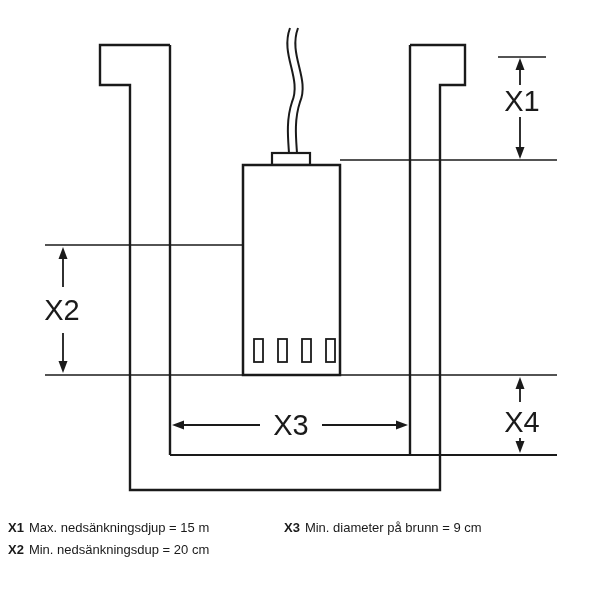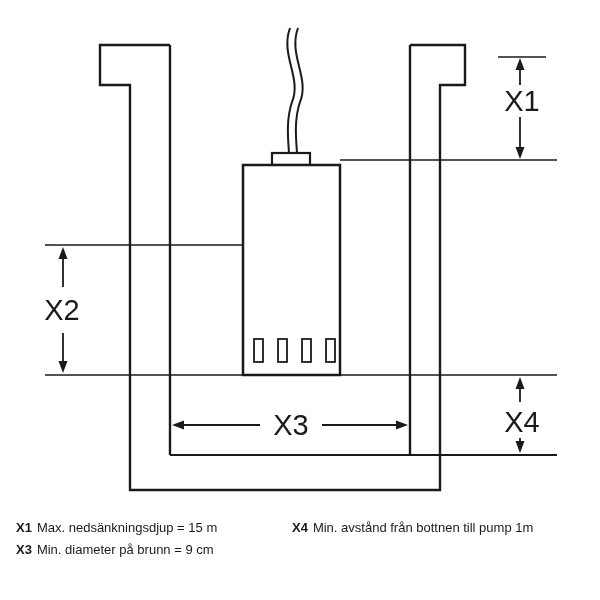--- a/index.html
+++ b/index.html
@@ -16,21 +16,21 @@
     font-family: "Liberation Sans", sans-serif;
     font-size: 29px;
     fill: #1a1a1a;
   }
   .legend {
     position: absolute;
     left: 0;
     top: 516px;
     width: 600px;
     box-sizing: border-box;
-    padding-left: 16px;
+    padding-left: 8px;
     display: grid;
     grid-template-columns: 276px 1fr;
     grid-template-rows: 22px 22px;
     grid-auto-flow: column;
     align-items: center;
     font-size: 13px;
     color: #1a1a1a;
   }
   .legend-item { white-space: nowrap; }
   .legend-item .key { font-weight: bold; margin-right: 5px; }
@@ -100,20 +100,20 @@
       <polygon stroke="none" points="520,453 515.5,441 524.5,441"></polygon>
       <text class="dim-label" x="522" y="432" text-anchor="middle" stroke="none">X4</text>
     </g>
   </svg>
 
   <div class="legend">
     <div class="legend-item">
       <span class="key">X1</span><span>Max. nedsänkningsdjup = 15 m</span>
     </div>
     <div class="legend-item">
-      <span class="key">X3</span><span>Min. diameter på brunn = 9 cm</span>
+      <span class="key">X2</span><span>Min. nedsänkningsdup = 20 cm</span>
     </div>
     <div class="legend-item">
-      <span class="key">X4</span><span>Min. avstånd från bottnen till pump 1m</span>
+      <span class="key">X3</span><span>Min. diameter på brunn = 9 cm</span>
     </div>
   </div>
 
 </div>
 
 </body></html>

